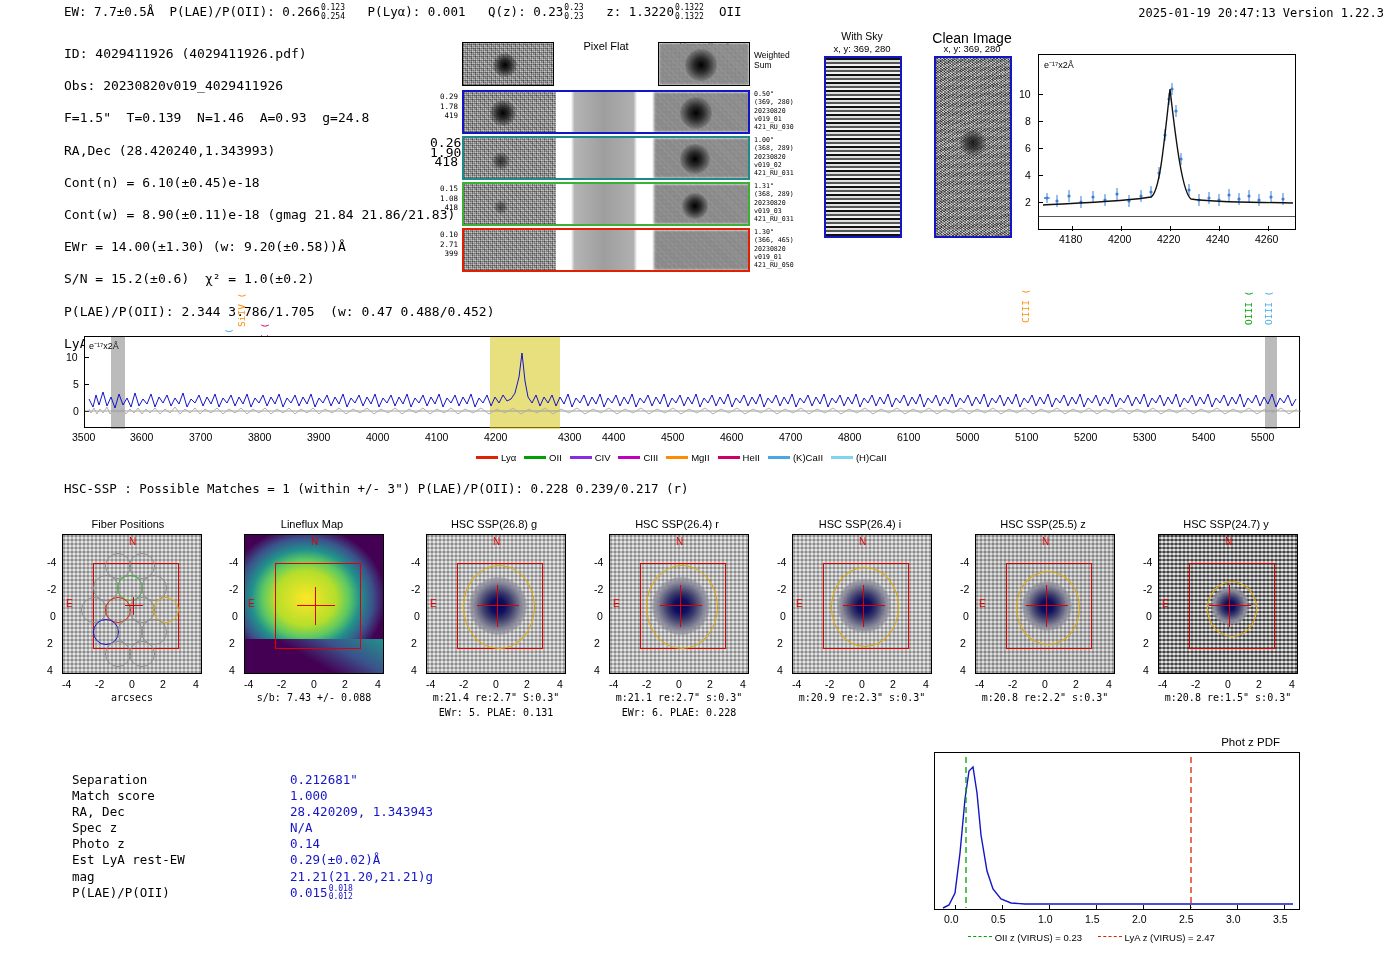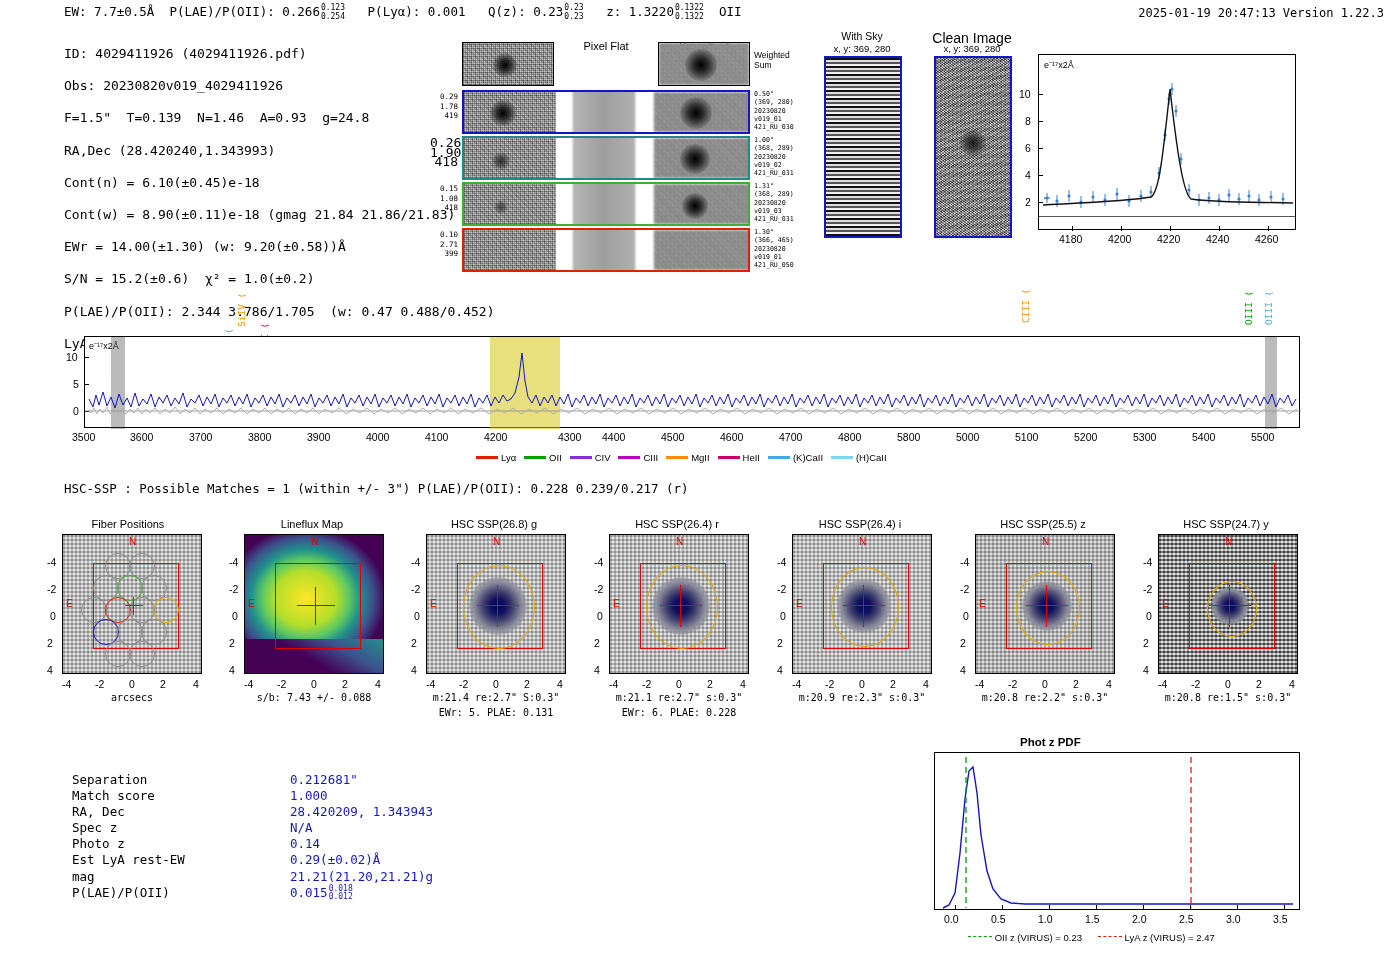--- a/index.html
+++ b/index.html
@@ -413,21 +413,21 @@
   <div class="ticklabel" style="left:307px;  top:431px;">3900</div>
   <div class="ticklabel" style="left:366px;  top:431px;">4000</div>
   <div class="ticklabel" style="left:425px;  top:431px;">4100</div>
   <div class="ticklabel" style="left:484px;  top:431px;">4200</div>
   <div class="ticklabel" style="left:543px;  top:431px;margin-left:15px;">4300</div>
   <div class="ticklabel" style="left:602px;  top:431px;">4400</div>
   <div class="ticklabel" style="left:661px;  top:431px;">4500</div>
   <div class="ticklabel" style="left:720px;  top:431px;">4600</div>
   <div class="ticklabel" style="left:779px;  top:431px;">4700</div>
   <div class="ticklabel" style="left:838px;  top:431px;">4800</div>
-  <div class="ticklabel" style="left:897px;  top:431px;">5800</div>
+  <div class="ticklabel" style="left:897px;  top:431px;">6100</div>
   <div class="ticklabel" style="left:956px;  top:431px;">5000</div>
   <div class="ticklabel" style="left:1015px; top:431px;">5100</div>
   <div class="ticklabel" style="left:1074px; top:431px;">5200</div>
   <div class="ticklabel" style="left:1133px; top:431px;">5300</div>
   <div class="ticklabel" style="left:1192px; top:431px;">5400</div>
   <div class="ticklabel" style="left:1251px; top:431px;">5500</div>
 </div>
 
 <div style="position:absolute; left:476px; top:452px; white-space:nowrap; font-size:9.5px; font-family:'Liberation Sans',sans-serif;">
   <span class="legswatch" style="background:#e02000;"></span><span>Lyα</span>&nbsp;&nbsp;
@@ -639,21 +639,21 @@
   <div><span class="k">Separation</span><span class="v">0.212681"</span></div>
   <div><span class="k">Match score</span><span class="v">1.000</span></div>
   <div><span class="k">RA, Dec</span><span class="v">28.420209, 1.343943</span></div>
   <div><span class="k">Spec z</span><span class="v">N/A</span></div>
   <div><span class="k">Photo z</span><span class="v">0.14</span></div>
   <div><span class="k">Est LyA rest-EW</span><span class="v">0.29(±0.02)Å</span></div>
   <div><span class="k">mag</span><span class="v">21.21(21.20,21.21)g</span></div>
   <div><span class="k">P(LAE)/P(OII)</span><span class="v">0.015</span><span class="frac" style="color:#1414c8;"><span>0.018</span><br><span>0.012</span></span></div>
 </div>
 
-<div id="photztitle" style="left:1020px; top:736px; width:260px; text-align:left;font-weight:bold;">Phot z PDF</div>
+<div id="photztitle" style="left:1020px; top:736px; width:260px; text-align:right;">Phot z PDF</div>
 <div class="plotbox" style="left:934px; top:752px; width:366px; height:158px;">
   <svg width="366" height="158" style="position:absolute; left:0; top:0;">
     <path d="M8,155 L14,152 L20,140 L25,100 L30,46 L34,18 L38,14 L42,40 L46,82 L52,118 L58,136 L66,146
              L76,150 L90,151 L120,151 L180,151 L260,151 L340,151 L358,151" stroke="#1414c8" stroke-width="1.4" fill="none"></path>
     <line x1="31" y1="4" x2="31" y2="155" stroke="#00a000" stroke-width="1.3" stroke-dasharray="6,4"></line>
     <line x1="256" y1="4" x2="256" y2="155" stroke="#e02000" stroke-width="1.3" stroke-dasharray="6,4"></line>
   </svg>
   <div class="tick" style="left:20px;  top:152px; width:1px; height:5px;"></div>
   <div class="tick" style="left:67px;  top:152px; width:1px; height:5px;"></div>
   <div class="tick" style="left:114px; top:152px; width:1px; height:5px;"></div>

